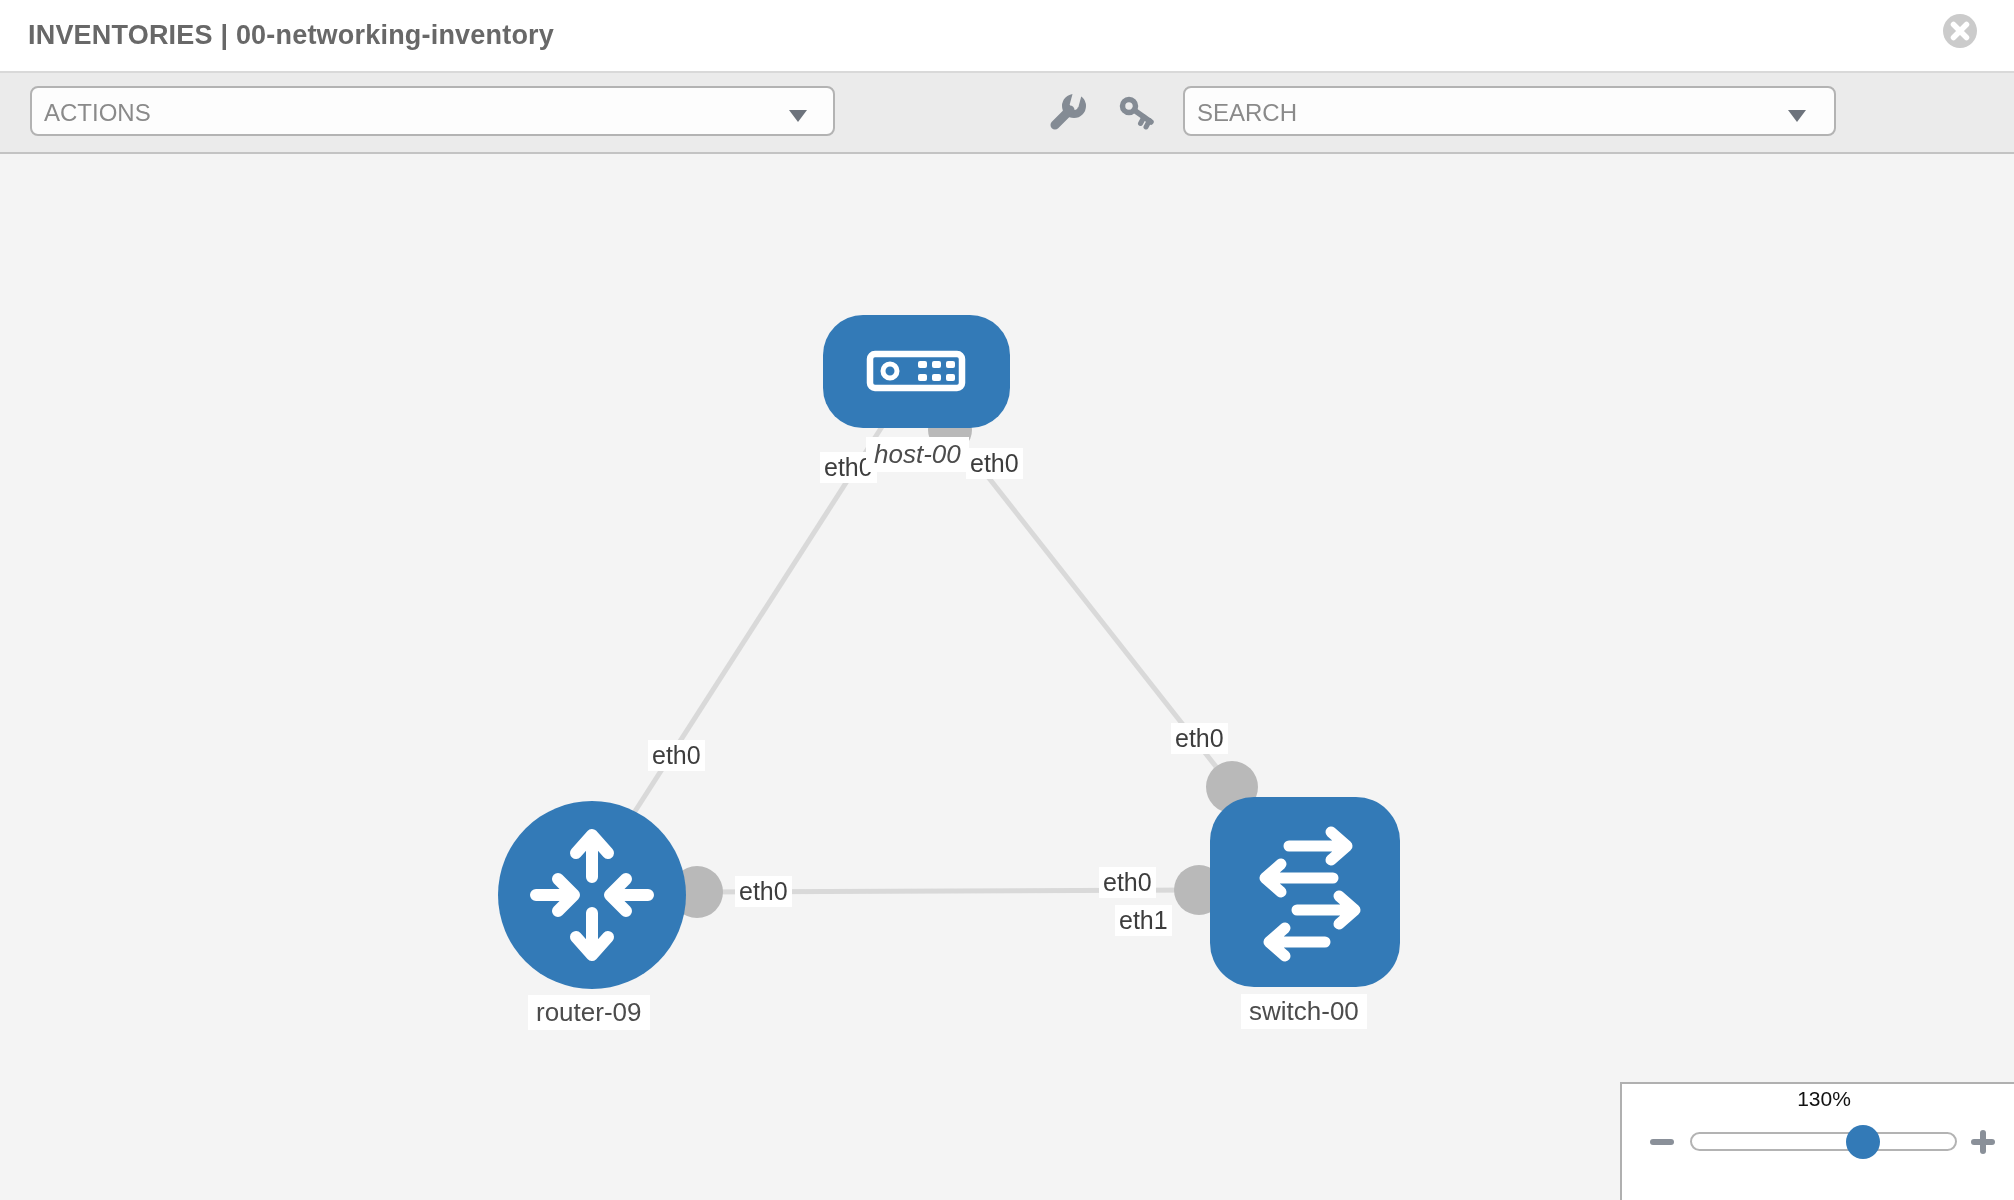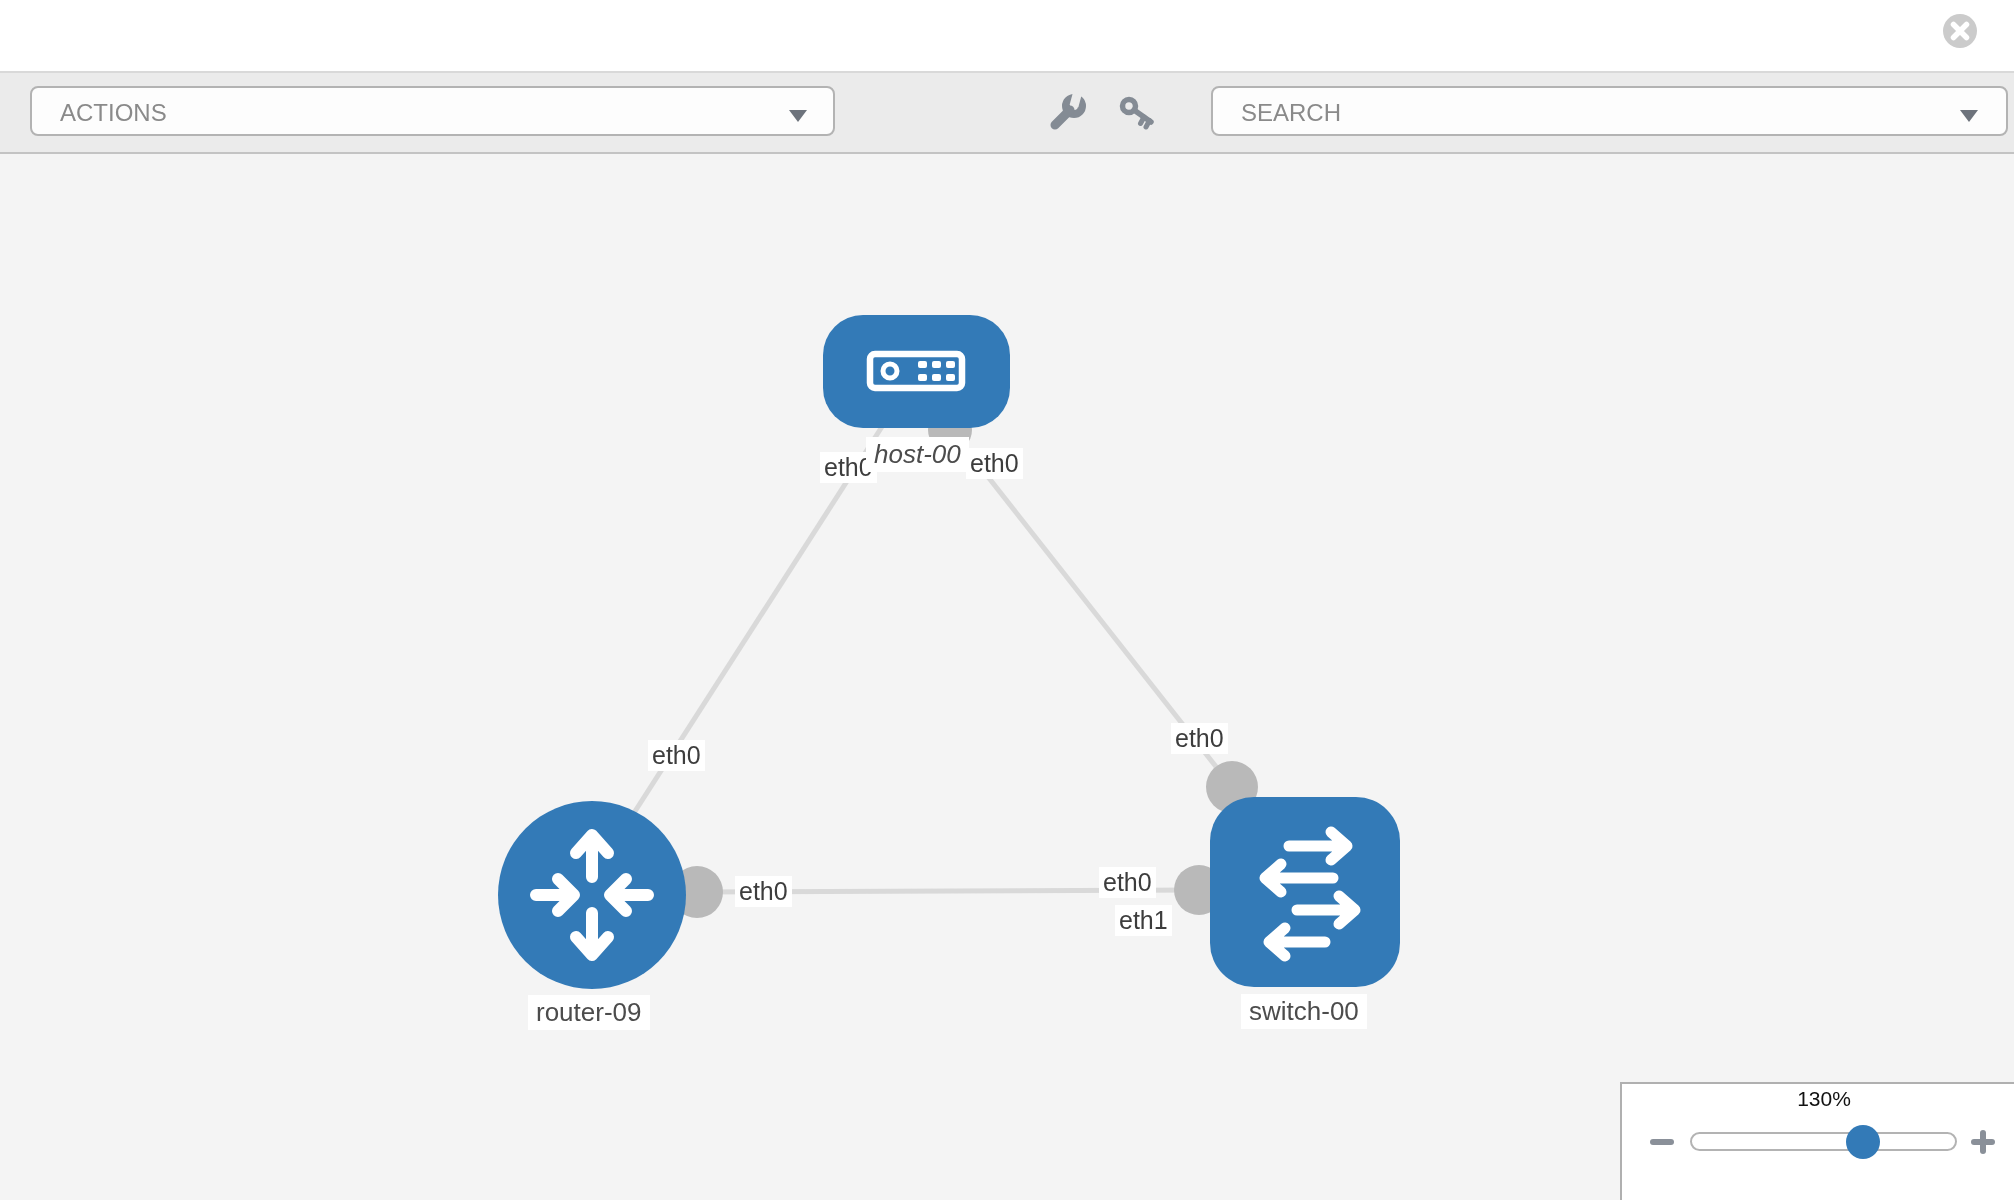--- a/index.html
+++ b/index.html
@@ -20,24 +20,24 @@
   .close-btn{position:absolute;left:1942px;top:13px;width:36px;height:36px;cursor:pointer;}
   
   .toolbar{
     position:absolute;left:0;top:73px;width:2014px;height:79px;
     background:#ebebeb;border-bottom:2px solid #c3c3c3;z-index:9;
   }
   .dropdown{
     position:absolute;top:13px;height:50px;
     background:#fdfdfd;border:2px solid #b3b3b3;border-radius:8px;
     line-height:50px;font-size:24px;color:#8a8a8a;
-    padding-left:28px;box-sizing:border-box;
+    padding-left:12px;box-sizing:border-box;
   }
   .dd-actions{left:30px;width:805px;}
-  .dd-search{left:1211px;width:797px;}
+  .dd-search{left:1183px;width:653px;}
   .caret{
     position:absolute;top:22px;width:0;height:0;
     border-left:9px solid transparent;border-right:9px solid transparent;
     border-top:12px solid #6d737c;
   }
   .caret-actions{right:26px;}
   .caret-search{right:28px;}
   .tool-icon{position:absolute;top:0;width:44px;height:79px;cursor:pointer;}
   .tool-icon svg{position:absolute;left:0;top:18px;}
   .ti-wrench{left:1045px;}
@@ -74,20 +74,21 @@
   }
   .zoom-thumb{
     position:absolute;left:1846px;top:1125px;width:34px;height:34px;
     background:#337ab7;border-radius:50%;z-index:13;cursor:grab;
   }
 </style>
 </head>
 <body>
 
 <div class="header">
+  <div class="header-title">INVENTORIES | 00-networking-inventory</div>
   <div class="close-btn">
     <svg width="36" height="36" viewBox="0 0 36 36">
       <circle cx="18" cy="18" r="17" fill="#cbcbcb"></circle>
       <path d="M11.5,11.5 L24.5,24.5 M24.5,11.5 L11.5,24.5" stroke="#ffffff" stroke-width="5.5" stroke-linecap="round" fill="none"></path>
     </svg>
   </div>
 </div>
 
 <div class="toolbar">
   <div class="dropdown dd-actions">

